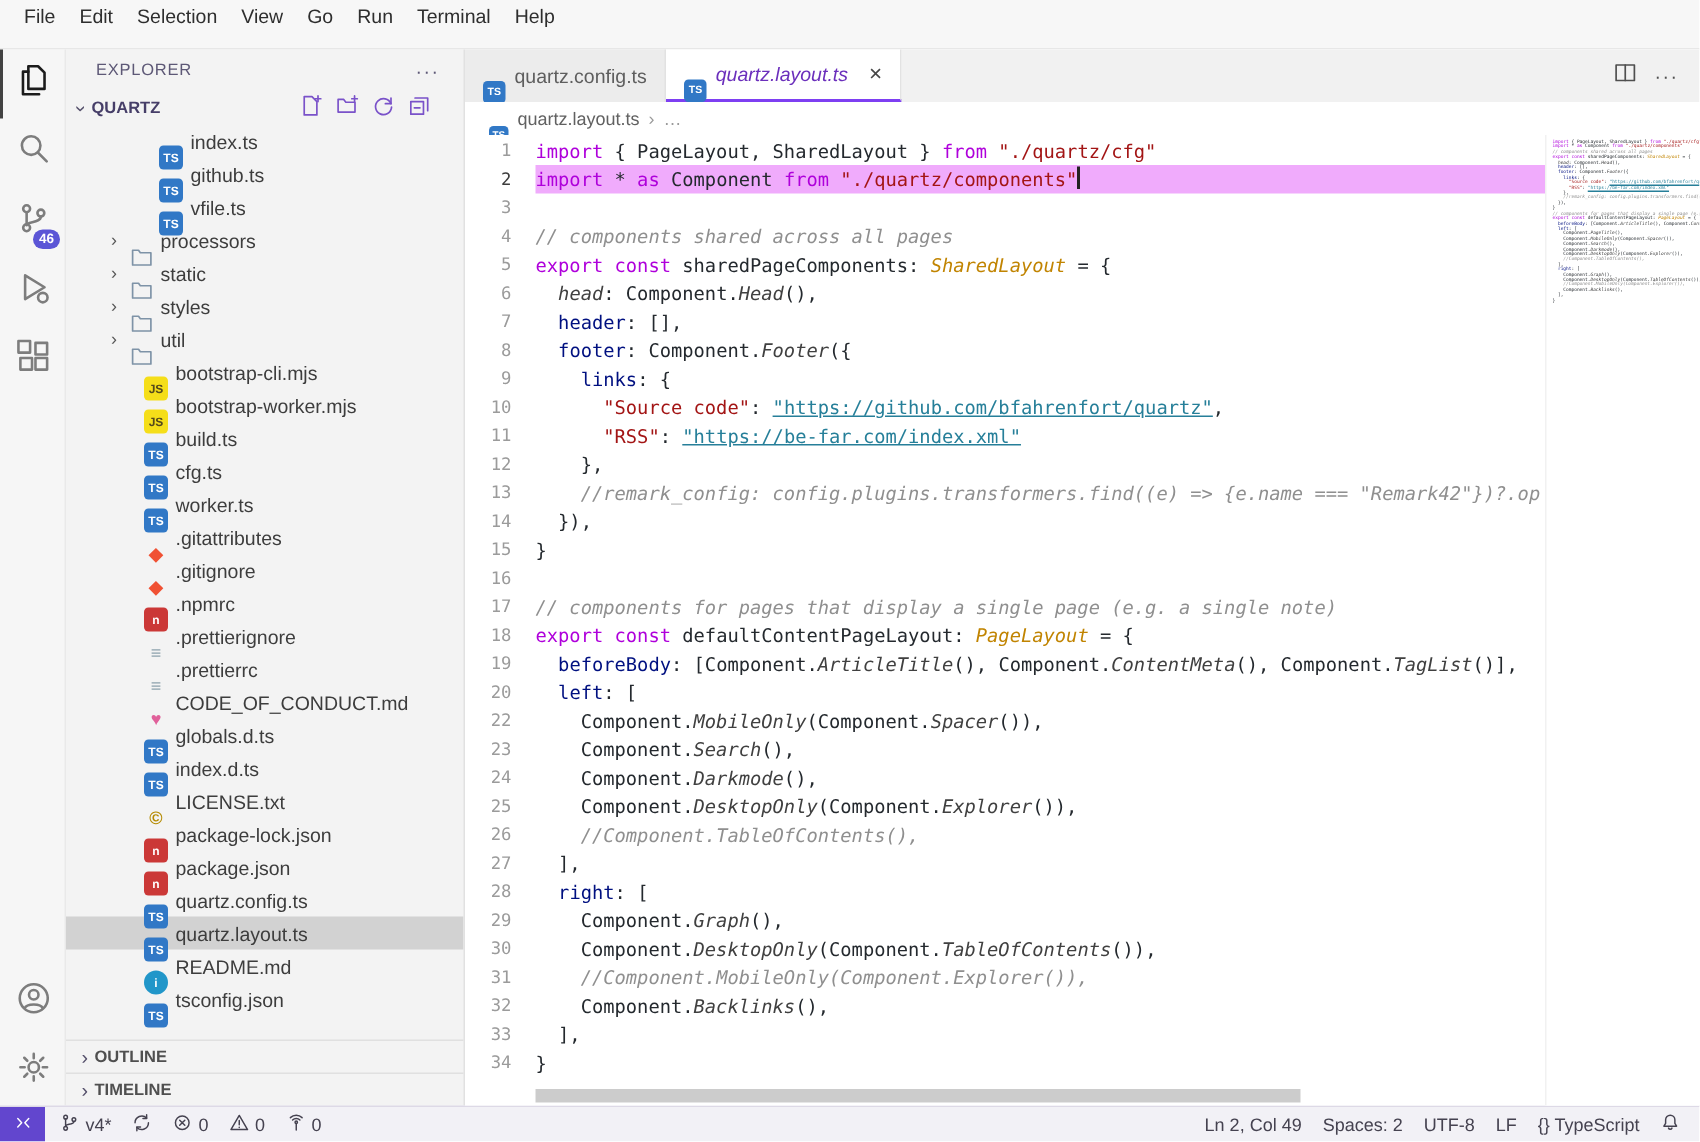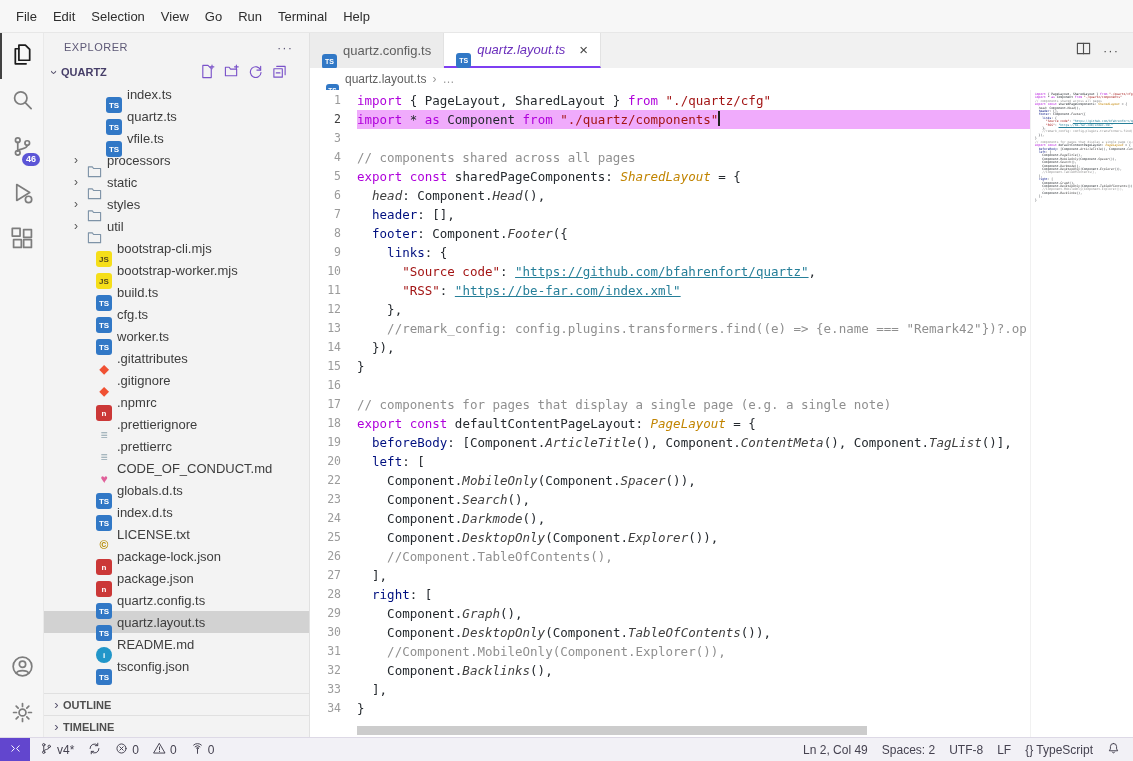--- a/index.html
+++ b/index.html
@@ -2,21 +2,21 @@
 <html><head>
 <meta charset="utf-8">
 <style>
   * { box-sizing: border-box; margin: 0; padding: 0; }
   html,body { width:1133px; height:761px; overflow:hidden; background:#fff;
               font-family:"Liberation Sans","DejaVu Sans",sans-serif; }
   .app { width:100%; height:100%; display:flex; flex-direction:column; }
 
   
   .menubar { height:33px; background:#f7f7f7; border-bottom:1px solid #e7e7e7;
-             display:flex; align-items:center; padding-left:8px; font-size:13px; color:#2e2e2e; flex:none;}
+             display:flex; padding-left:8px; font-size:13px; color:#2e2e2e; flex:none;}
   .menu-item { padding:3px 8px; border-radius:4px; }
 
   
   .main { height:704px; display:flex; flex:none; min-height:0; }
 
   
   .activitybar { width:44px; background:#f6f6f6; border-right:1px solid #e9e9e9;
                  display:flex; flex-direction:column; flex:none; }
   .ab-item { height:46px; display:flex; align-items:center; justify-content:center;
              color:#7d7d7d; position:relative; border-left:2px solid transparent; }
@@ -89,21 +89,21 @@
                    background:rgba(110,110,110,.35); }
 
   
   .tk-k { color:#af00db; }
   .tk-p { color:#24292e; }
   .tk-n { color:#001080; }
   .tk-f { color:#404040; font-style:italic; }
   .tk-t { color:#c18401; font-style:italic; }
   .tk-s { color:#a31515; }
   .tk-u { color:#267f99; text-decoration:underline; }
-  .tk-c { color:#8f8f8f; }
+  .tk-c { color:#8f8f8f; font-style:italic; }
 
   
   .statusbar { height:24px; flex:none; display:flex; justify-content:space-between;
                background:#f2f1f6; border-top:1px solid #ddd9e6; color:#454250; font-size:12px; }
   .status-left,.status-right { display:flex; align-items:center; height:100%; }
   .status-right { padding-right:6px; }
   .status-item { display:flex; align-items:center; gap:4px; padding:0 7px; height:100%; }
   .status-item svg { width:13px; height:13px; }
   .status-item.accent { background:#6246ce; color:#fff; width:30px; justify-content:center;
                         padding:0; margin-right:3px; }
@@ -206,21 +206,21 @@
               </svg></span>
           </span>
       </div>
       <div class="tree" id="tree">
           <div class="tree-row" style="padding-left: 62px;">
             <span class="ficon" style="background: rgb(49, 120, 198); color: rgb(255, 255, 255);">TS</span>
             <span class="label">index.ts</span>
           </div>
           <div class="tree-row" style="padding-left: 62px;">
             <span class="ficon" style="background: rgb(49, 120, 198); color: rgb(255, 255, 255);">TS</span>
-            <span class="label">quartz.ts</span>
+            <span class="label">github.ts</span>
           </div>
           <div class="tree-row" style="padding-left: 62px;">
             <span class="ficon" style="background: rgb(49, 120, 198); color: rgb(255, 255, 255);">TS</span>
             <span class="label">vfile.ts</span>
           </div>
           <div class="tree-row" style="padding-left: 30px;">
             <span class="tree-chev">›</span>
             <span class="ficon folder">
               <svg viewBox="0 0 16 16" fill="none" stroke="currentColor" stroke-width="1.2" stroke-linecap="round" stroke-linejoin="round">
                 <path d="M1.5 3h4.2L7 4.8h7.5v8.7h-13z"></path>

